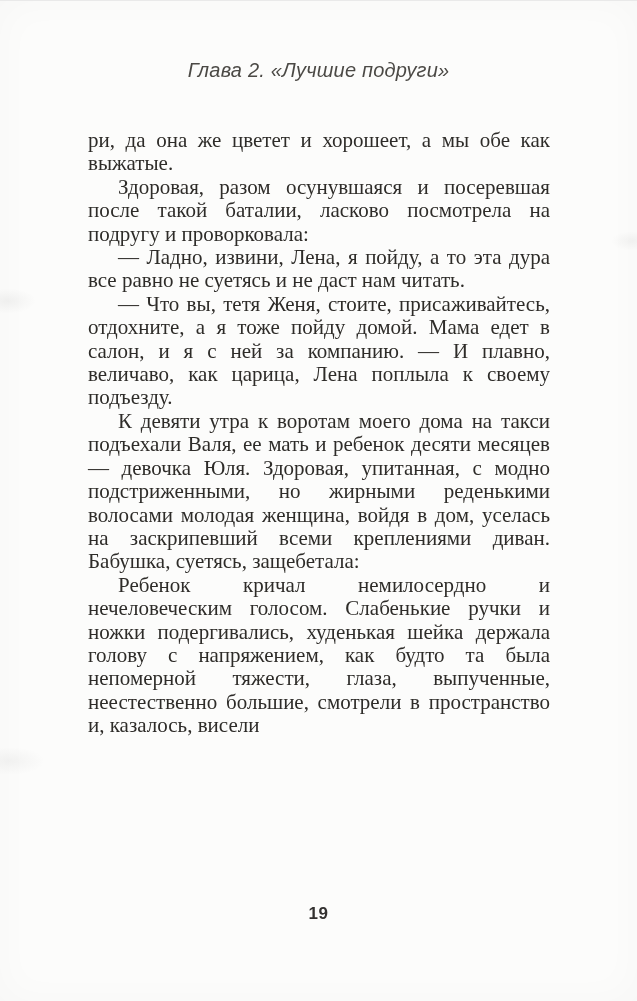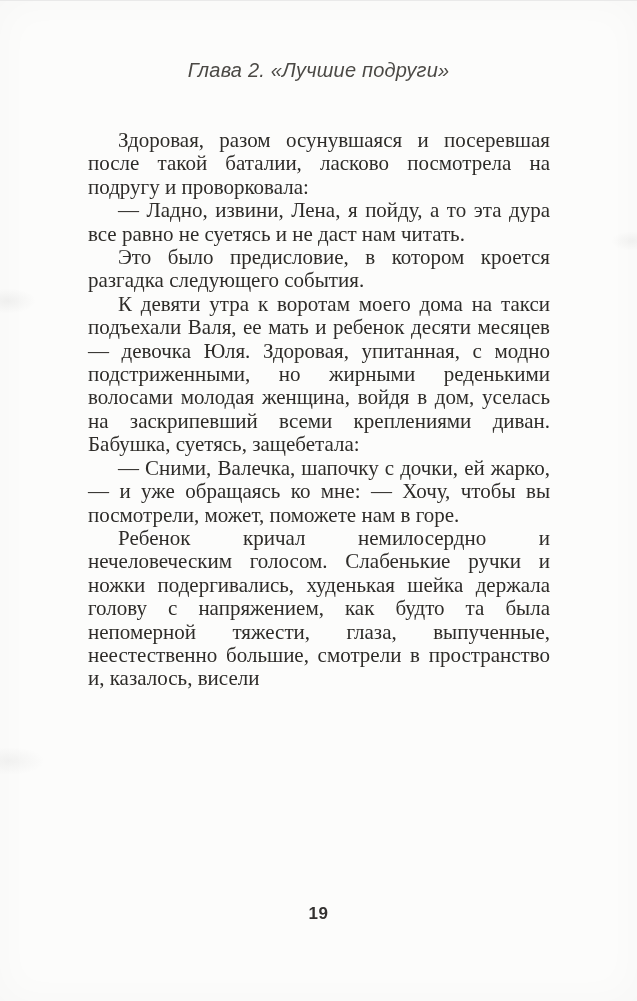--- a/index.html
+++ b/index.html
@@ -64,23 +64,23 @@
   }
 </style>
 </head>
 <body>
 
 <div class="page">
 
   <div class="chapter-heading">Глава 2. «Лучшие подруги»</div>
 
   <div class="body-text">
+    <p class="para">ри, да она же цветет и хорошеет, а мы обе как выжатые.</p>
     <p class="para indent">Здоровая, разом осунувшаяся и посеревшая после такой баталии, ласково посмотрела на подругу и проворковала:</p>
     <p class="para indent">— Ладно, извини, Лена, я пойду, а то эта дура все равно не суетясь и не даст нам читать.</p>
-    <p class="para indent">Это было предисловие, в котором кроется разгадка следующего события.</p>
+    <p class="para indent">— Что вы, тетя Женя, стоите, присаживайтесь, отдохните, а я тоже пойду домой. Мама едет в салон, и я с ней за компанию. — И плавно, величаво, как царица, Лена поплыла к своему подъезду.</p>
     <p class="para indent">К девяти утра к воротам моего дома на такси подъехали Валя, ее мать и ребенок десяти месяцев — девочка Юля. Здоровая, упитанная, с модно подстриженными, но жирными реденькими волосами молодая женщина, войдя в дом, уселась на заскрипевший всеми креплениями диван. Бабушка, суетясь, защебетала:</p>
-    <p class="para indent">— Сними, Валечка, шапочку с дочки, ей жарко, — и уже обращаясь ко мне: — Хочу, чтобы вы посмотрели, может, поможете нам в горе.</p>
     <p class="para indent">Ребенок кричал немилосердно и нечеловеческим голосом. Слабенькие ручки и ножки подергивались, худенькая шейка держала голову с напряжением, как будто та была непомерной тяжести, глаза, выпученные, неестественно большие, смотрели в пространство и, казалось, висели</p>
   </div>
 
   <div class="page-number">19</div>
 
 </div>
 
 </body></html>

